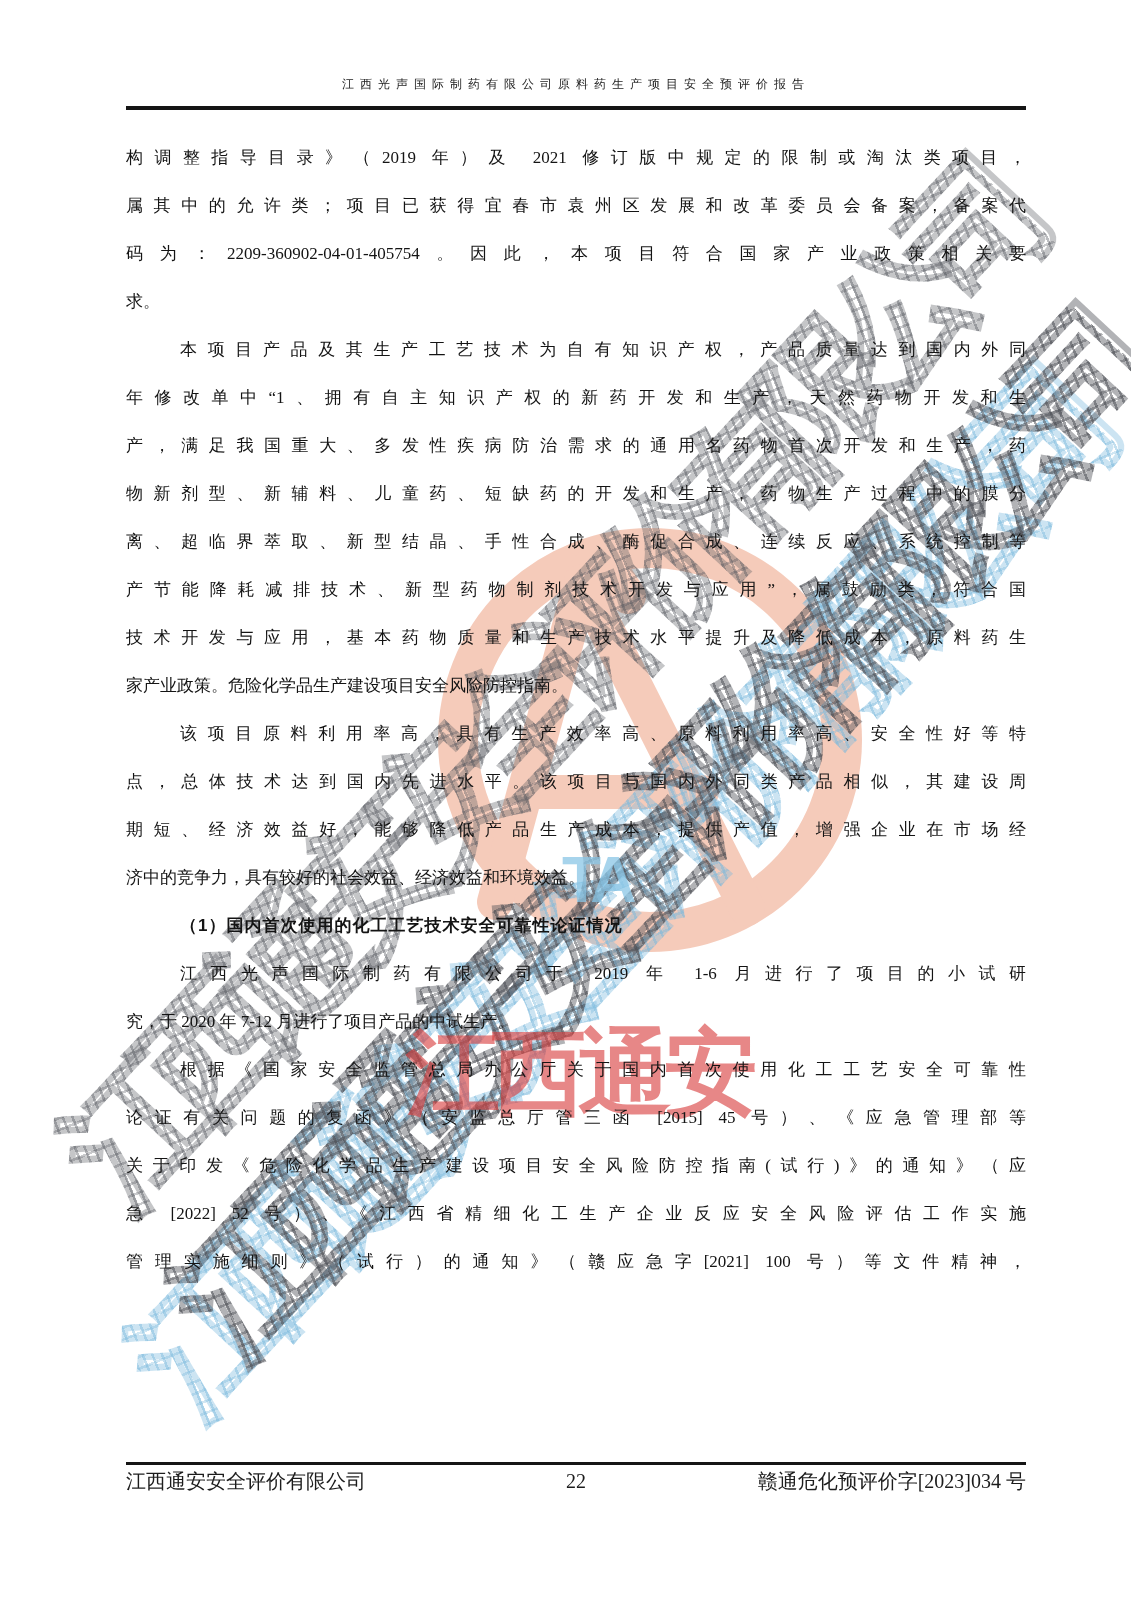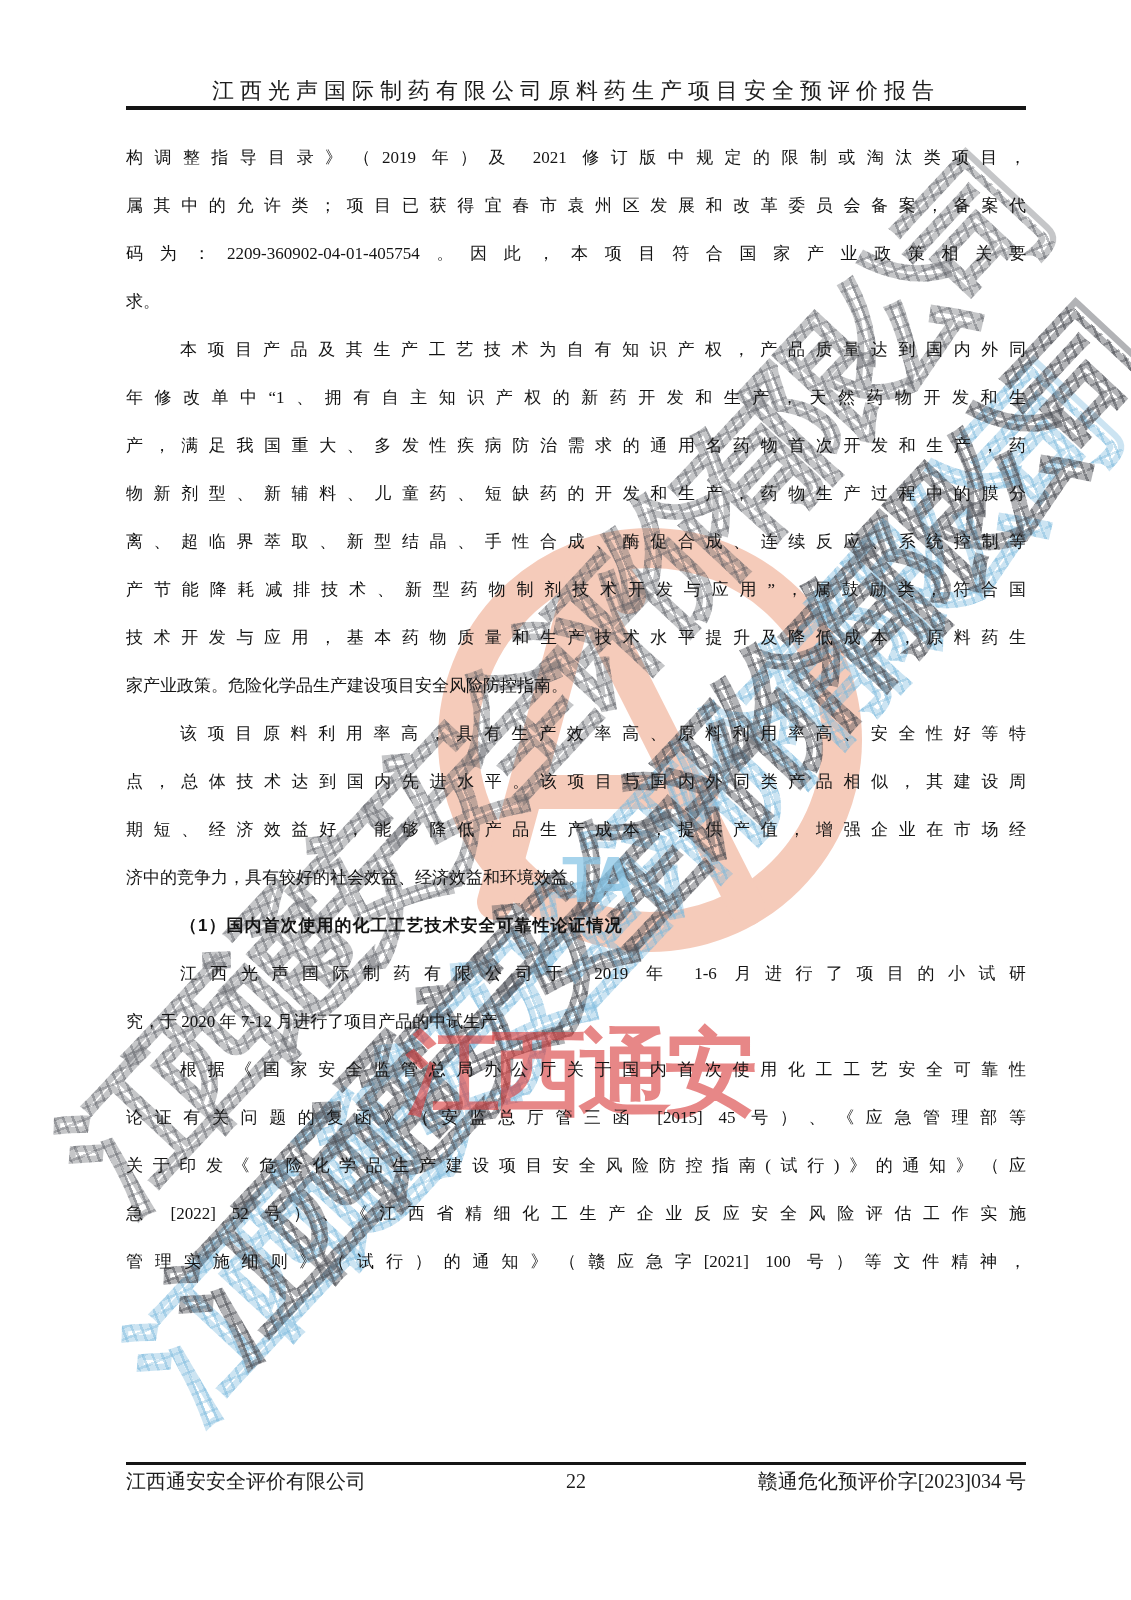--- a/index.html
+++ b/index.html
@@ -74,21 +74,21 @@
     color: rgba(216,62,62,0.62);
   }
 
   
   .content { position: absolute; inset: 0; z-index: 2; }
 
   .doc-header-title {
     position: absolute;
     left: 126px; top: 76px; width: 900px;
     text-align: center;
-    font-size: 22px;
+    font-size: 12px;
     letter-spacing: 6px;
     color: #1c1c1c;
     white-space: nowrap;
   }
   .doc-header-rule {
     position: absolute;
     left: 126px; top: 106px; width: 900px; height: 4px;
     background: #151515;
   }
 

